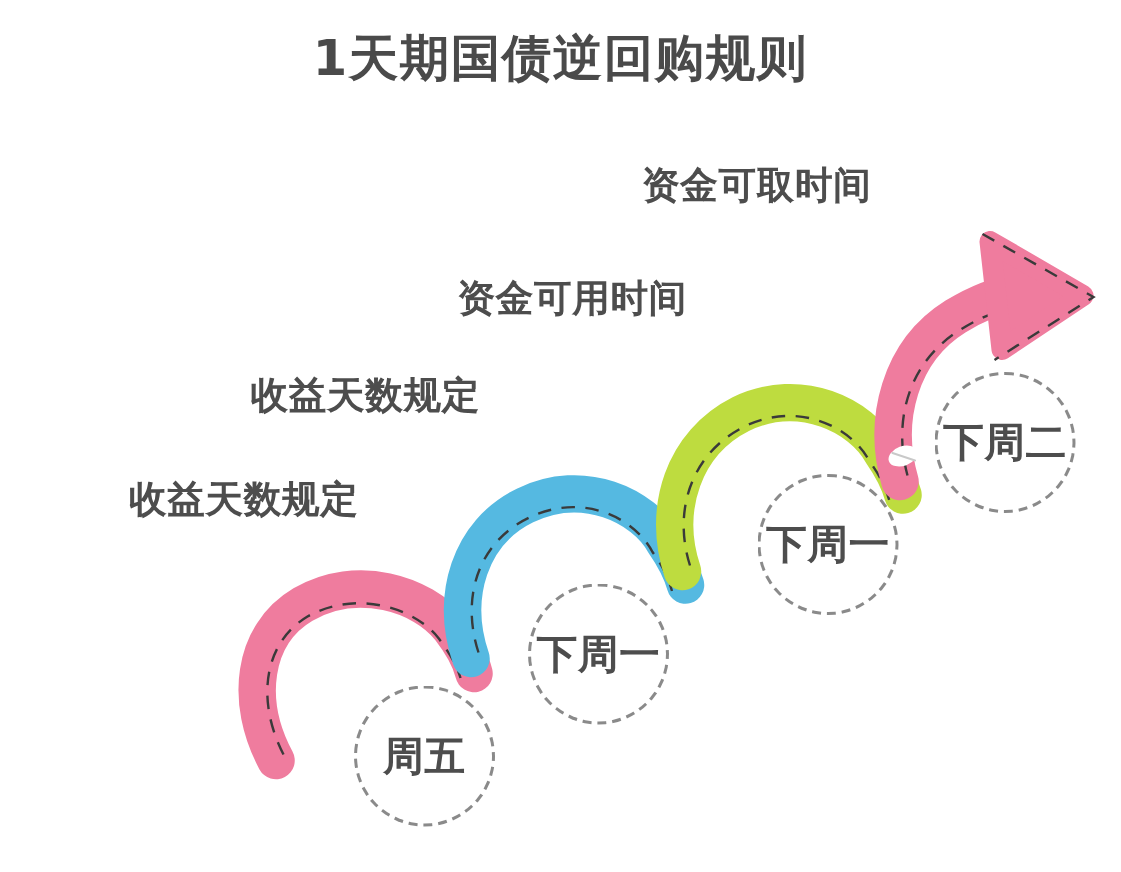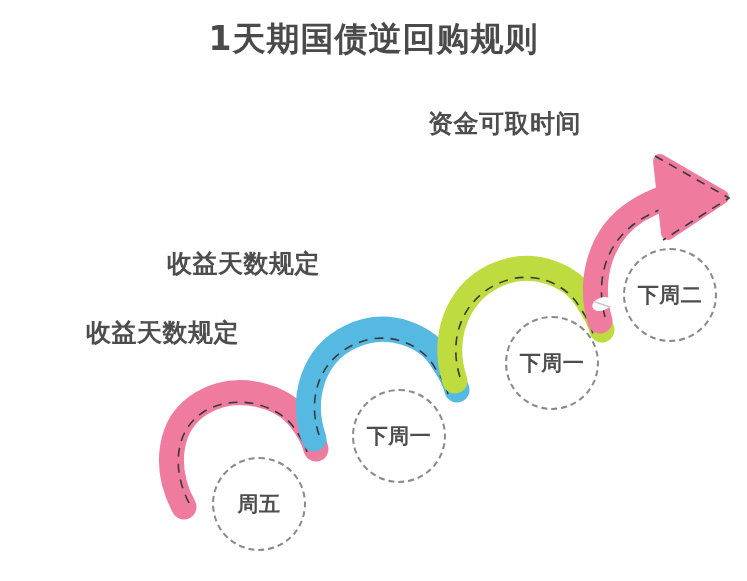--- a/index.html
+++ b/index.html
@@ -59,28 +59,28 @@
     position: absolute;
     width: 94px;
     height: 94px;
     border: 2px dashed #8a8a8a;
     border-radius: 50%;
     display: flex;
     align-items: center;
     justify-content: center;
   }
   .day-circle span {
-    font-size: 21px;
+    font-size: 27px;
     font-weight: bold;
     color: #4d4d4d;
     white-space: nowrap;
     letter-spacing: 0.5px;
     font-family: Liberation Mono, monospace;
   }
-  .day-circle.c0 { left: 212px; top: 457px; }
+  .day-circle.c0 { left: 236px; top: 457px; }
   .day-circle.c1 { left: 352px; top: 389px; }
   .day-circle.c2 { left: 505px; top: 316px; }
   .day-circle.c3 { left: 623px; top: 248px; }
 
   
   #arrow-layer {
     position: absolute;
     left: 0;
     top: 0;
     width: 747px;
@@ -198,20 +198,21 @@
         <ellipse class="hole" cx="602" cy="304" rx="10" ry="6.5" transform="rotate(-20 602 304)"></ellipse>
         <line class="hole-line" x1="595" y1="302" x2="610" y2="307"></line>
       </g>
     </g>
   </svg>
 
   <div class="stage-label l0" style="color: rgb(77, 77, 77);">收益天数规定</div>
 
   <div class="stage-label l1" style="color: rgb(77, 77, 77);">收益天数规定</div>
 
+  <div class="stage-label l2" style="color: rgb(77, 77, 77);">资金可用时间</div>
 
   <div class="stage-label l3" style="color: rgb(77, 77, 77);">资金可取时间</div>
 
   <div class="day-circle c0" style="border-color: rgb(138, 138, 138);">
     <span style="color: rgb(77, 77, 77);">周五</span>
   </div>
 
   <div class="day-circle c1" style="border-color: rgb(138, 138, 138);">
     <span style="color: rgb(77, 77, 77);">下周一</span>
   </div>

